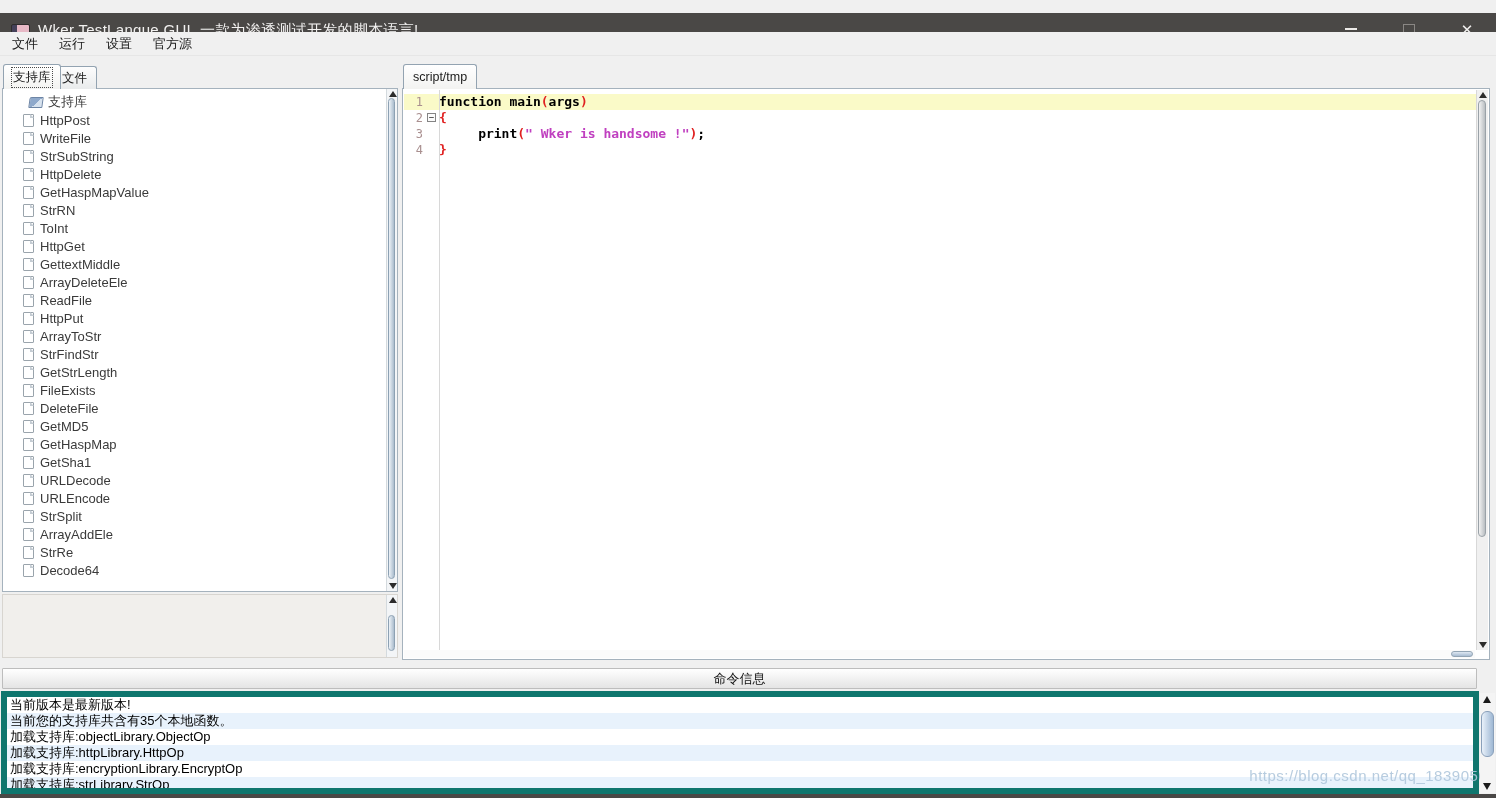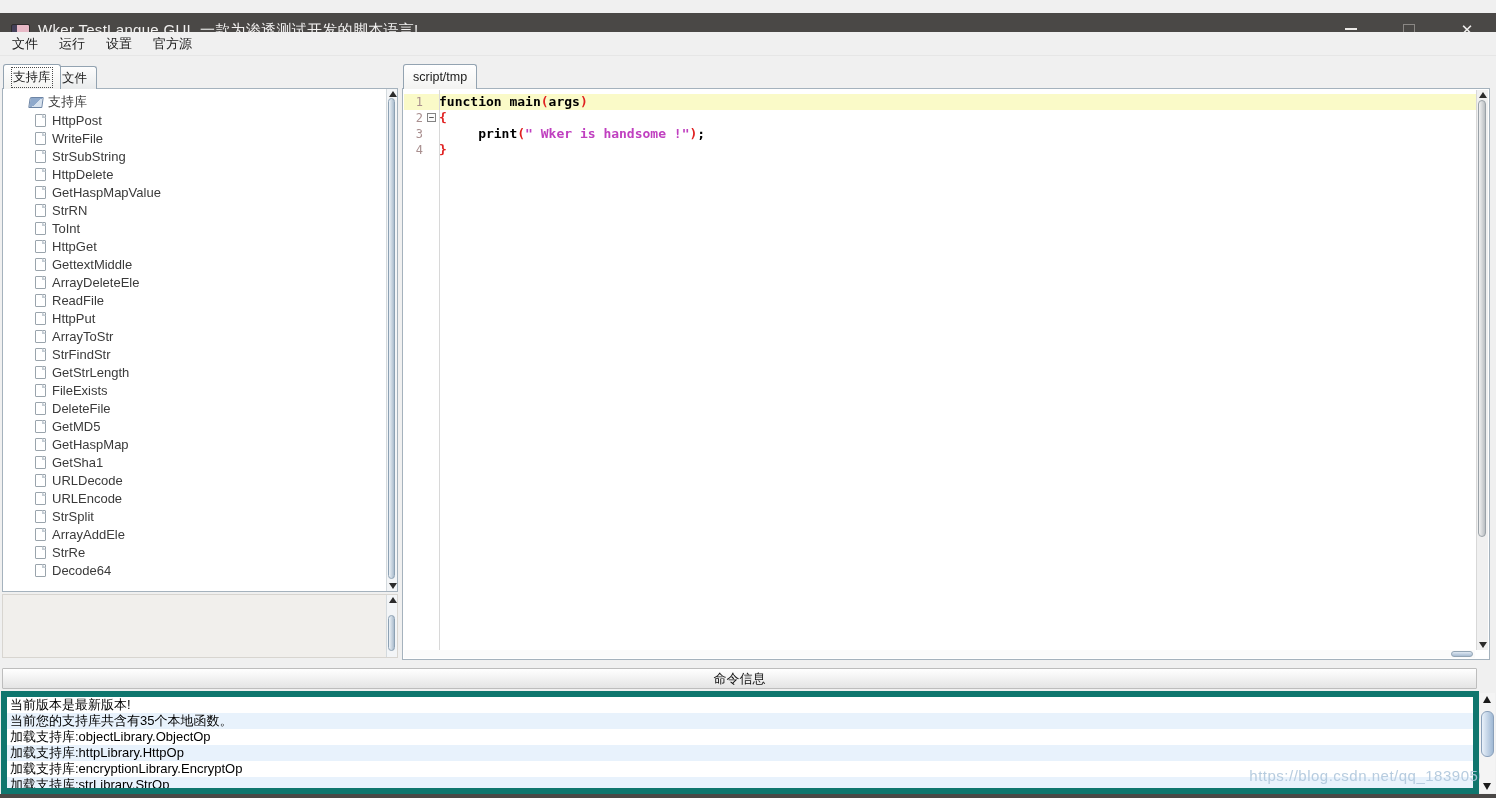--- a/index.html
+++ b/index.html
@@ -38,21 +38,21 @@
 
   
   .left-panel { position:absolute; left:0; top:0; width:400px; height:572px; }
   .tree-view { position:absolute; left:2px; right:2px; top:0; height:504px; background:#fff;
     border:1px solid #a5b2bd; overflow:hidden; }
   .tree-root { display:flex; align-items:center; height:18px; margin-top:4px; padding-left:26px; }
   .root-icon { width:14px; height:11px; margin-right:5px; border-radius:2px 1px 1px 1px;
     background:linear-gradient(135deg,#8fa9cb 0 55%, #d7e2ee 55%); border:1px solid #6d85a5;
     transform:skewX(-8deg); }
   .tree-label, .root-label { font-size:13px; color:#3a3a3a; white-space:nowrap; }
-  .tree-item { display:flex; align-items:center; height:18px; padding-left:32px; }
+  .tree-item { display:flex; align-items:center; height:18px; padding-left:20px; }
   .doc-icon { position:relative; width:11px; height:13px; margin-right:6px; background:#fff;
     border:1px solid #9aa4ac; border-radius:1px; flex:0 0 auto; }
   .doc-icon i { position:absolute; top:-1px; right:-1px; width:0; height:0;
     border-bottom:4px solid #c4ccd3; border-right:4px solid transparent; }
 
   
   .thin-scroll { position:absolute; top:0; bottom:0; right:0; width:11px; background:#f3f5f7;
     border-left:1px solid #d4dade; }
   .thin-scroll .up, .thin-scroll .down { position:absolute; left:2px; width:0; height:0; }
   .thin-scroll .up { top:2px; border-left:4px solid transparent; border-right:4px solid transparent; border-bottom:6px solid #2b2b2b; }

